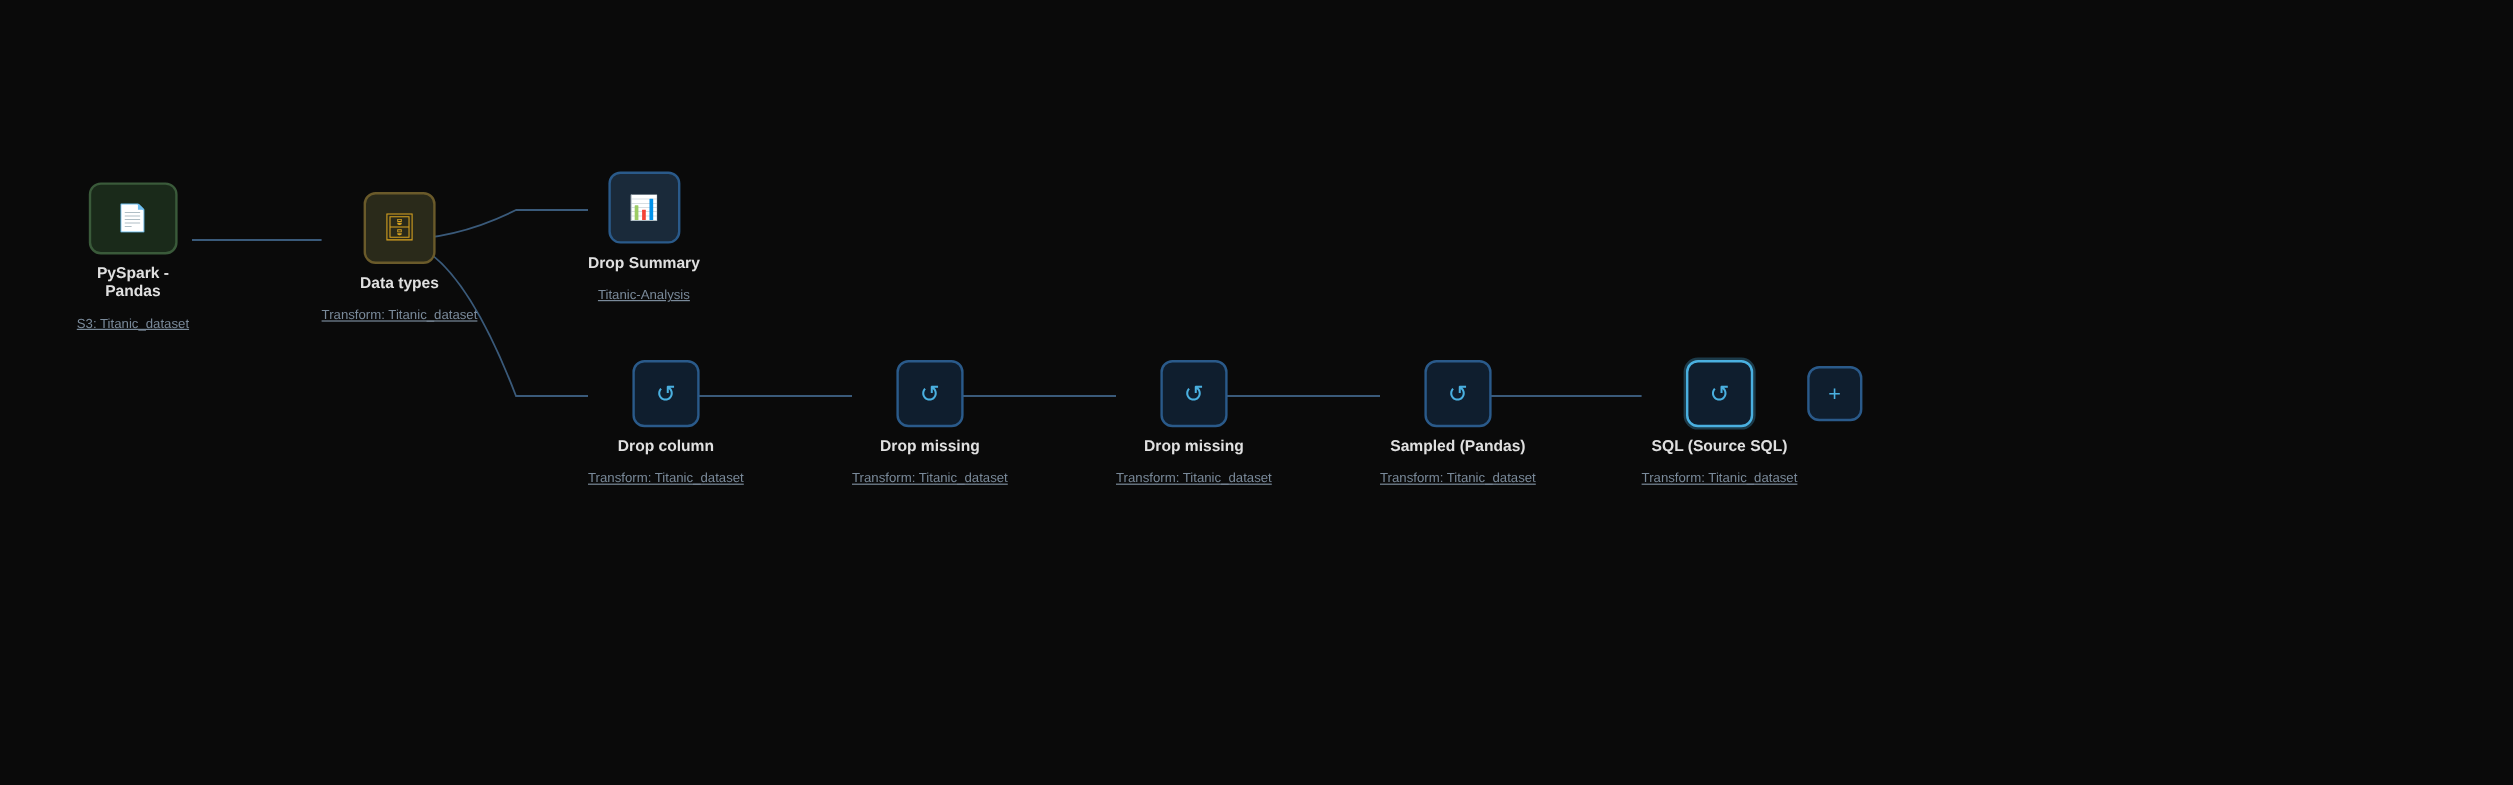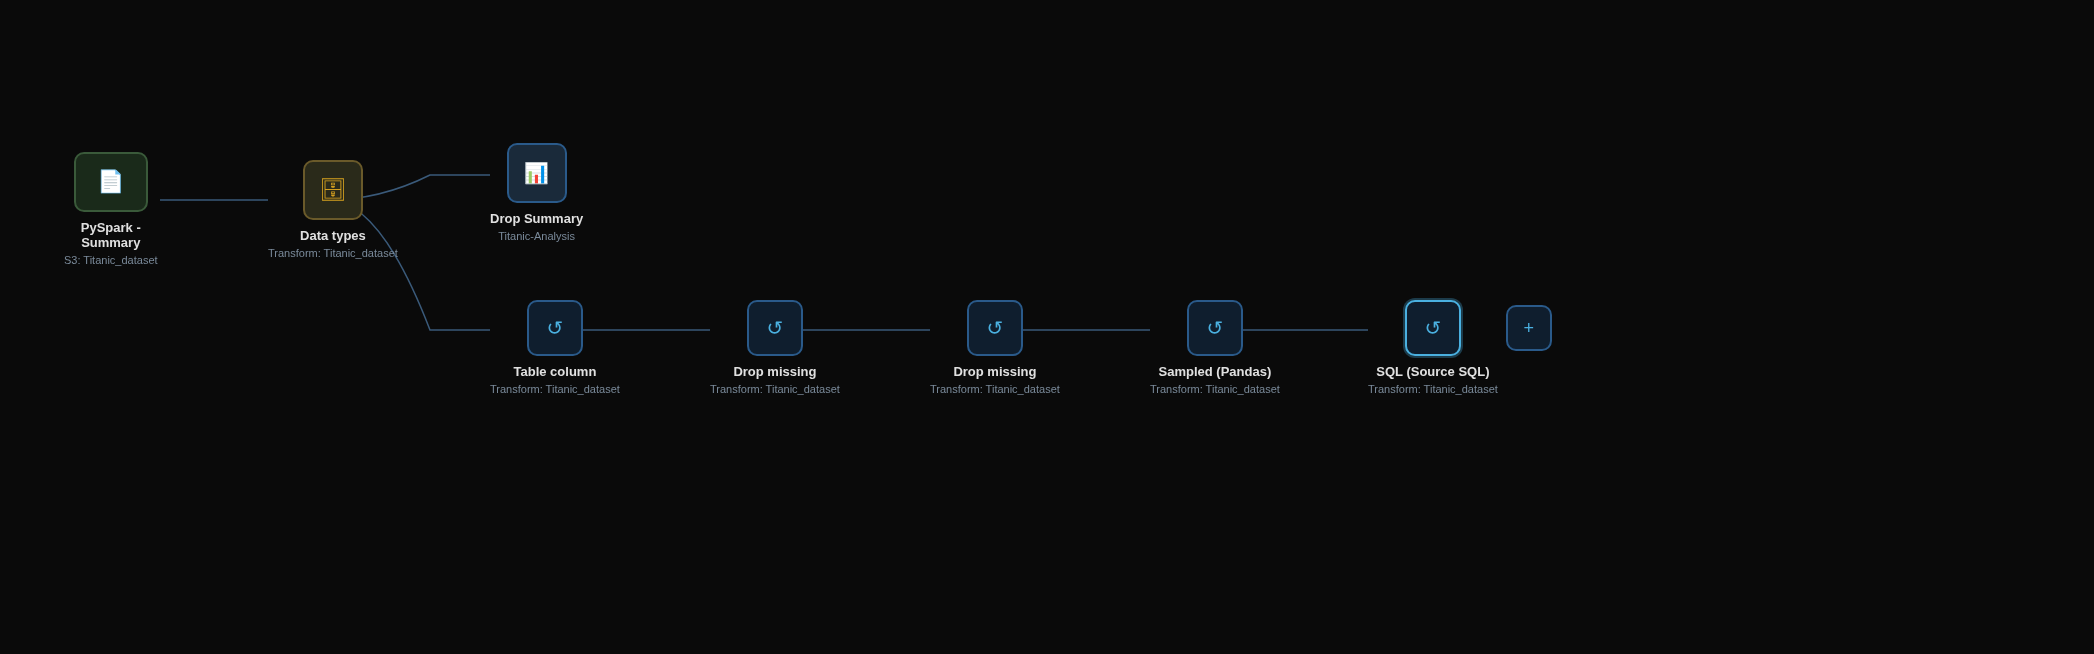--- a/index.html
+++ b/index.html
@@ -29,21 +29,22 @@
       font-size: 13px;
       font-weight: 600;
       color: #e0e0e0;
       white-space: nowrap;
     }
     .node-sublabel {
       font-size: 11px;
       font-weight: 400;
       color: #7a8a9a;
       white-space: nowrap;
-      margin-top: 4px;
+      margin-top: 14px;
+      text-decoration: underline;
     }
     
     .source-box {
       width: 74px;
       height: 60px;
       background: #1a2a1a;
       border: 2px solid #3a5a3a;
       border-radius: 10px;
       display: flex;
       align-items: center;
@@ -154,21 +155,21 @@
 
     <line class="connector-line" x1="1426" y1="330" x2="1460" y2="330"></line>
   </svg>
 
   <div class="node" style="left: 64px; top: 152px;">
     <div class="source-box">
       <span class="source-icon">📄</span>
     </div>
     <div class="node-label">
       <div>PySpark -</div>
-      <div>Summary</div>
+      <div>Pandas</div>
     </div>
     <div class="node-sublabel">S3: Titanic_dataset</div>
   </div>
 
   <div class="node" style="left: 268px; top: 160px;">
     <div class="datatypes-box">
       <span class="datatypes-icon">🗄</span>
     </div>
     <div class="node-label">Data types</div>
     <div class="node-sublabel">Transform: Titanic_dataset</div>
@@ -179,21 +180,21 @@
       <span class="tablesummary-icon">📊</span>
     </div>
     <div class="node-label">Drop Summary</div>
     <div class="node-sublabel">Titanic-Analysis</div>
   </div>
 
   <div class="node" style="left: 490px; top: 300px;">
     <div class="transform-box">
       <span class="transform-icon">↺</span>
     </div>
-    <div class="node-label">Table column</div>
+    <div class="node-label">Drop column</div>
     <div class="node-sublabel">Transform: Titanic_dataset</div>
   </div>
 
   <div class="node" style="left: 710px; top: 300px;">
     <div class="transform-box">
       <span class="transform-icon">↺</span>
     </div>
     <div class="node-label">Drop missing</div>
     <div class="node-sublabel">Transform: Titanic_dataset</div>
   </div>

